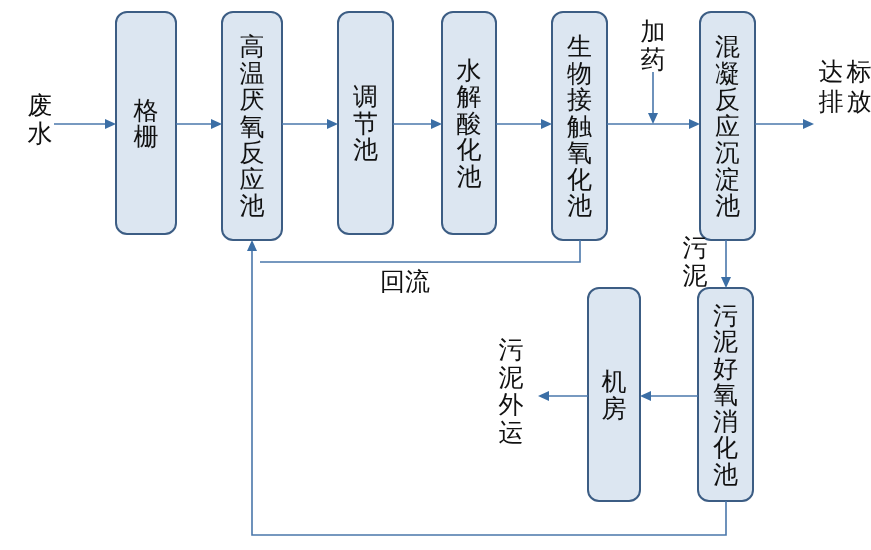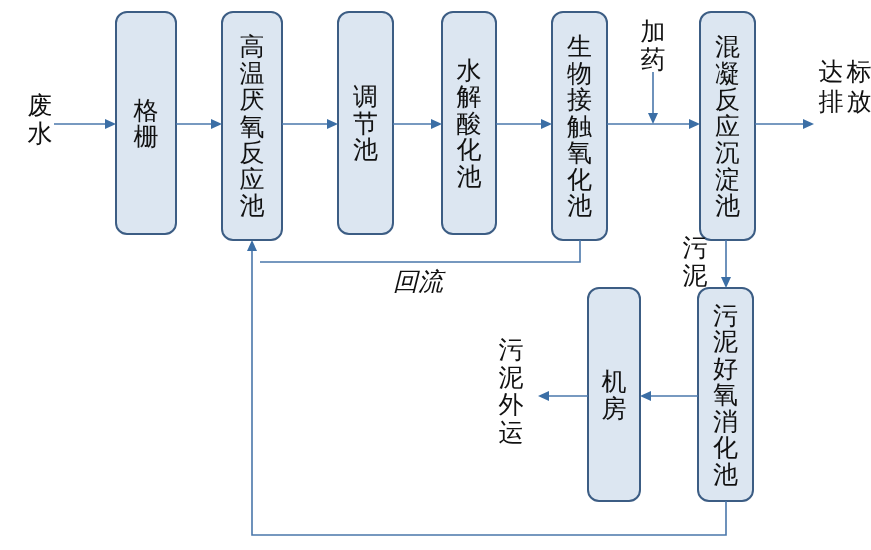--- a/index.html
+++ b/index.html
@@ -241,21 +241,21 @@
     <span>标</span>
     <span>排</span>
     <span>放</span>
   </div>
 
   <div class="free-label" style="left:672px; top:234px; width:46px;">
     <span>污</span>
     <span>泥</span>
   </div>
 
-  <div class="free-label horiz" style="left:393px; top:268px;font-style:italic;">回流</div>
+  <div class="free-label horiz" style="left:380px; top:268px;">回流</div>
 
   <div class="free-label" style="left:486px; top:336px; width:50px;">
     <span>污</span>
     <span>泥</span>
     <span>外</span>
     <span>运</span>
   </div>
 
 </div>
 

